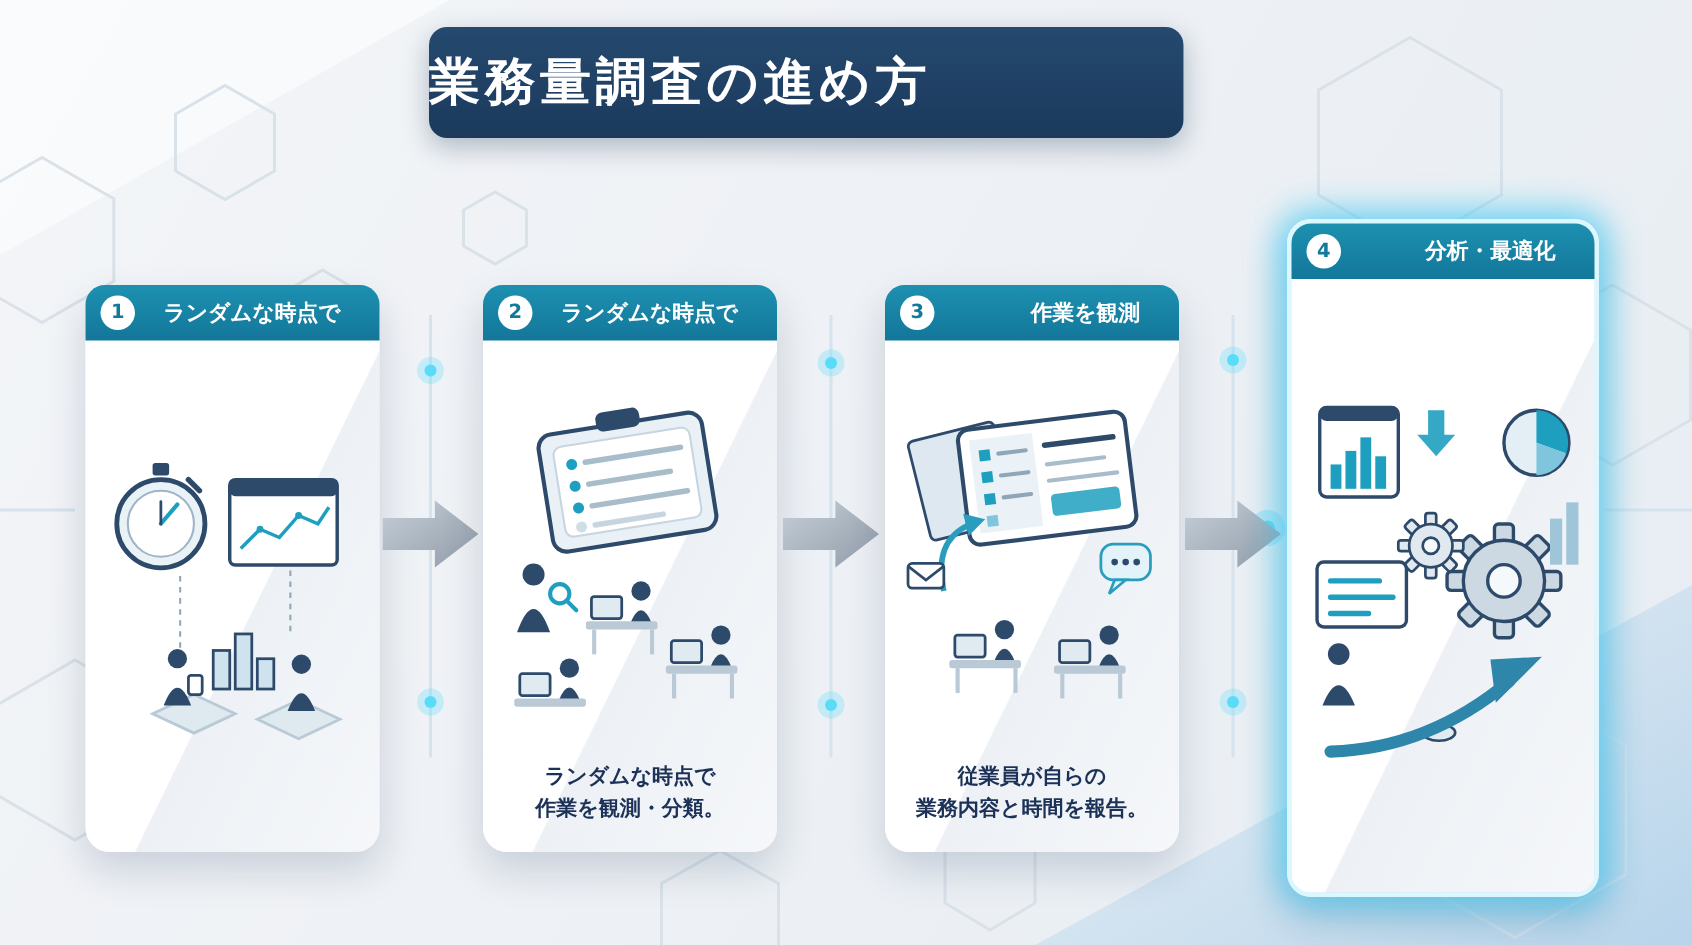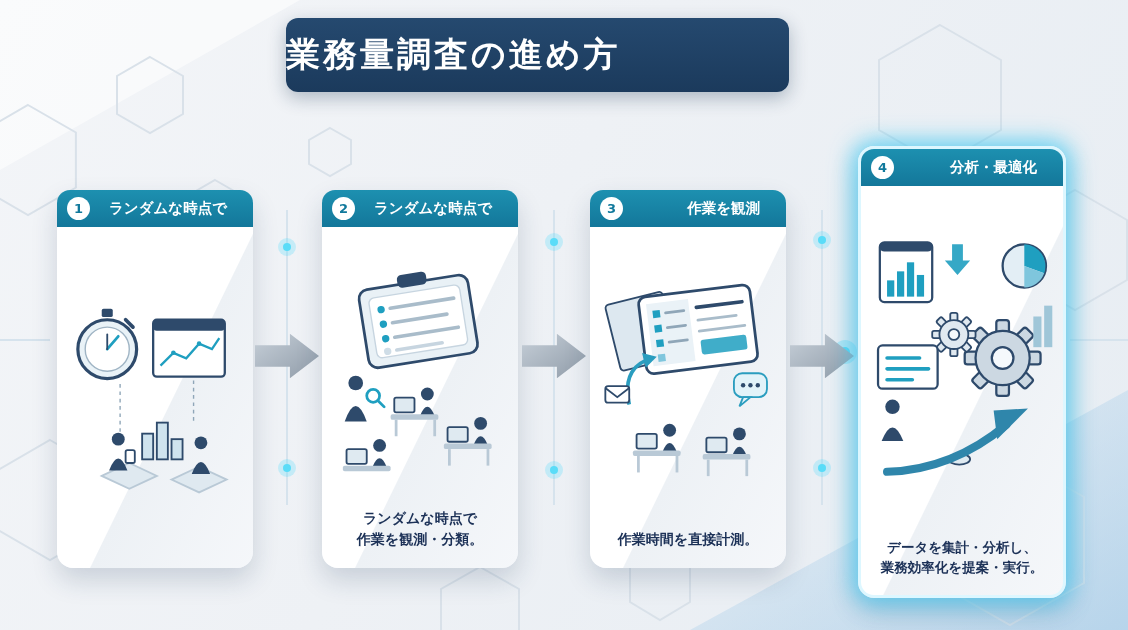--- a/index.html
+++ b/index.html
@@ -281,21 +281,22 @@
           <circle cx="36" cy="2" r="7" fill="#2e4a6b"></circle>
             <path d="M28 26 q8 -20 16 0 z" fill="#2e4a6b"></path>
           <rect x="0" y="6" width="22" height="16" rx="2" fill="#dfeaf1" stroke="#2e4a6b" stroke-width="2"></rect>
           <rect x="-4" y="24" width="52" height="6" rx="2" fill="#b9c9d6"></rect>
           <line x1="2" y1="30" x2="2" y2="48" stroke="#b9c9d6" stroke-width="3"></line>
           <line x1="44" y1="30" x2="44" y2="48" stroke="#b9c9d6" stroke-width="3"></line>
         </g>
       </svg>
     </div>
     <div class="desc">
-      <p class="main">作業時間を直接計測。</p>
+      <p class="main">従業員が自らの</p>
+      <p class="main">業務内容と時間を報告。</p>
     </div>
   </section>
 
   <div class="arrow" style="left:790px;top:328px;">
     <svg width="64" height="56" viewBox="0 0 66 56">
       <defs>
           <linearGradient id="ag3" x1="0" y1="0" x2="1" y2="1">
         <stop offset="0" stop-color="#c6cfd8"></stop>
             <stop offset="1" stop-color="#8f9ba8"></stop>
       </linearGradient>
@@ -357,19 +358,15 @@
         <path d="M14 234 q12 -30 24 0 z" fill="#2e4a6b"></path>
         <ellipse cx="100" cy="254" rx="12" ry="6" fill="#dfeaf1" stroke="#2e4a6b" stroke-width="2"></ellipse>
         <path d="M20 268 Q 92 266 152 216" fill="none" stroke="#2f86ab" stroke-width="9" stroke-linecap="round"></path>
         <polygon points="142,232 176,198 138,200" fill="#2f86ab"></polygon>
         <g fill="#9fc6d8">
           <rect x="182" y="96" width="9" height="34"></rect>
           <rect x="194" y="84" width="9" height="46"></rect>
         </g>
       </svg>
     </div>
-    <div class="desc">
-      <p class="main">データを集計・分析し、</p>
-      <p class="main">業務効率化を提案・実行。</p>
-    </div>
   </section>
 
 </div>
 
 </body></html>

